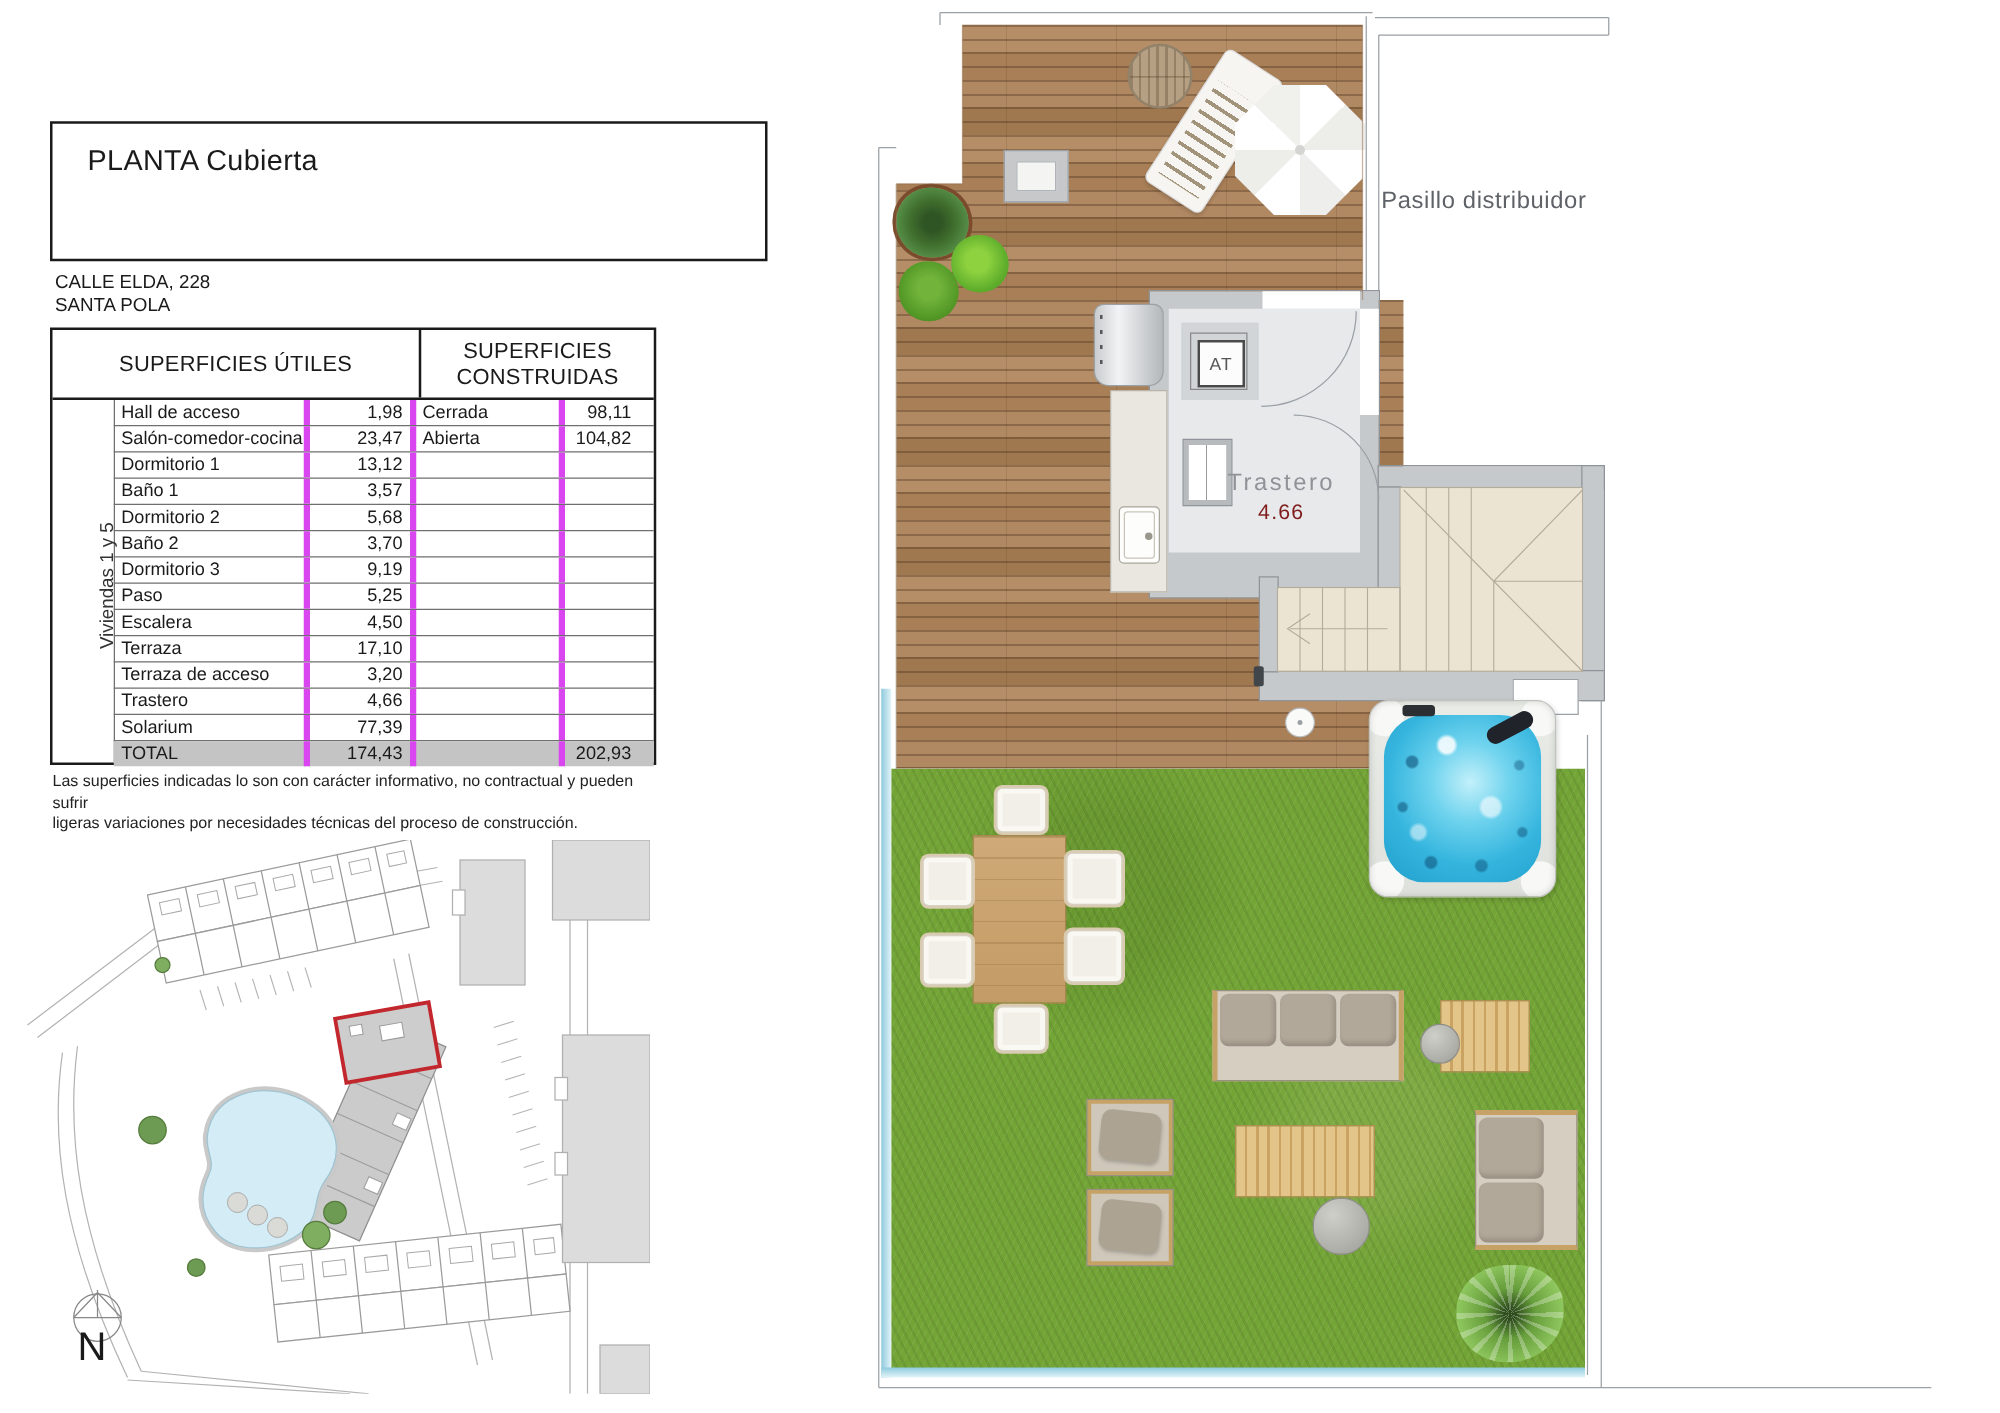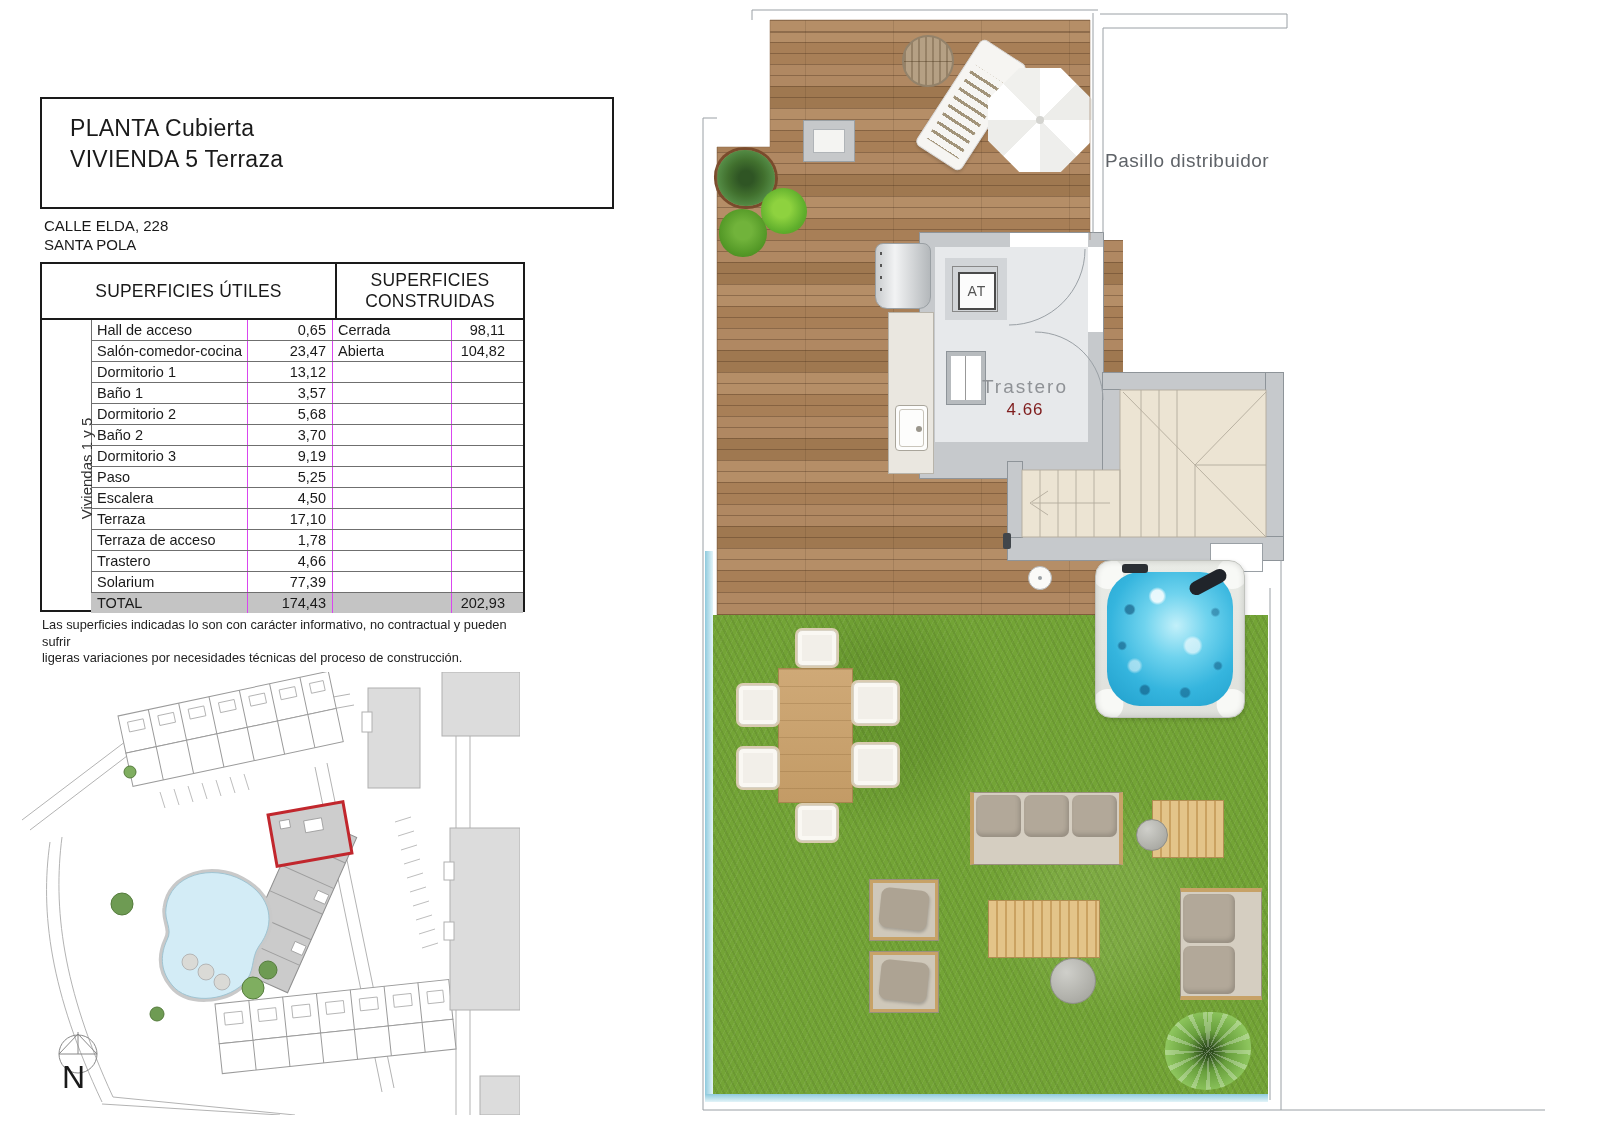--- a/index.html
+++ b/index.html
@@ -19,21 +19,21 @@
       font-size:17.5px;letter-spacing:.2px;}
   .th-left{width:293px;border-right:2px solid #1a1a1a;}
   .th-right{flex:1;line-height:21px;}
   .tbody{position:absolute;left:0;top:56px;right:0;bottom:0;}
   .side-strip{position:absolute;left:0;top:0;bottom:0;width:49px;border-right:1px solid #6f6f6f;}
   .side-label{position:absolute;left:-36px;top:140px;width:160px;transform:rotate(-90deg);
               transform-origin:center;font-size:15px;color:#333;text-align:center;white-space:nowrap;}
   .rows{position:absolute;left:49px;top:0;right:0;bottom:0;display:flex;flex-direction:column;}
   .trow{display:flex;height:20.9px;border-bottom:1px solid #6f6f6f;font-size:14.5px;line-height:20px;}
   .trow:last-child{border-bottom:none;}
-  .trow .c{box-sizing:border-box;border-right:1px solid #d946ef;overflow:hidden;white-space:nowrap;}
+  .trow .c{box-sizing:border-box;border-right:5px solid #d946ef;overflow:hidden;white-space:nowrap;}
   .trow .c:last-child{border-right:none;}
   .c.lab{width:157px;padding-left:6px;}
   .c.val{width:85px;text-align:right;padding-right:6px;}
   .c.clab{width:119px;padding-left:5px;}
   .c.cval{flex:1;text-align:right;padding-right:18px;}
   .trow.total{background:#c4c4c4;}
   .note{left:42px;top:617px;width:480px;font-size:12.8px;line-height:16.5px;color:#222;}
 
   
   .deck{left:717px;top:20px;width:406px;height:595px;
@@ -151,40 +151,39 @@
         repeating-conic-gradient(rgba(255,255,255,.28) 0 7deg, rgba(255,255,255,0) 7deg 22deg),
         radial-gradient(circle at 50% 50%, #2e4d1d 0 8%, #679e3c 35%, #8cc45c 70%, #a5d478);}
 </style>
 </head>
 <body>
 
 <div id="page">
 
   <div class="abs titlebox">
     <div class="t">PLANTA Cubierta</div>
-    <div class="t">VIVIENDA 5 Terraza</div>
   </div>
   <div class="abs addr">
     <div>CALLE ELDA, 228</div>
     <div>SANTA POLA</div>
   </div>
 
   <div class="abs areas">
     <div class="thead">
       <div class="th th-left">SUPERFICIES ÚTILES</div>
       <div class="th th-right">SUPERFICIES CONSTRUIDAS</div>
     </div>
     <div class="tbody">
       <div class="side-strip">
         <span class="side-label">Viviendas 1 y 5</span>
       </div>
       <div class="rows" id="rows">
           <div class="trow">
       <div class="c lab">Hall de acceso</div>
-      <div class="c val">0,65</div>
+      <div class="c val">1,98</div>
       <div class="c clab">Cerrada</div>
       <div class="c cval">98,11</div>
     </div>
           <div class="trow">
       <div class="c lab">Salón-comedor-cocina</div>
       <div class="c val">23,47</div>
       <div class="c clab">Abierta</div>
       <div class="c cval">104,82</div>
     </div>
           <div class="trow">
@@ -230,21 +229,21 @@
       <div class="c cval"></div>
     </div>
           <div class="trow">
       <div class="c lab">Terraza</div>
       <div class="c val">17,10</div>
       <div class="c clab"></div>
       <div class="c cval"></div>
     </div>
           <div class="trow">
       <div class="c lab">Terraza de acceso</div>
-      <div class="c val">1,78</div>
+      <div class="c val">3,20</div>
       <div class="c clab"></div>
       <div class="c cval"></div>
     </div>
           <div class="trow">
       <div class="c lab">Trastero</div>
       <div class="c val">4,66</div>
       <div class="c clab"></div>
       <div class="c cval"></div>
     </div>
           <div class="trow">

